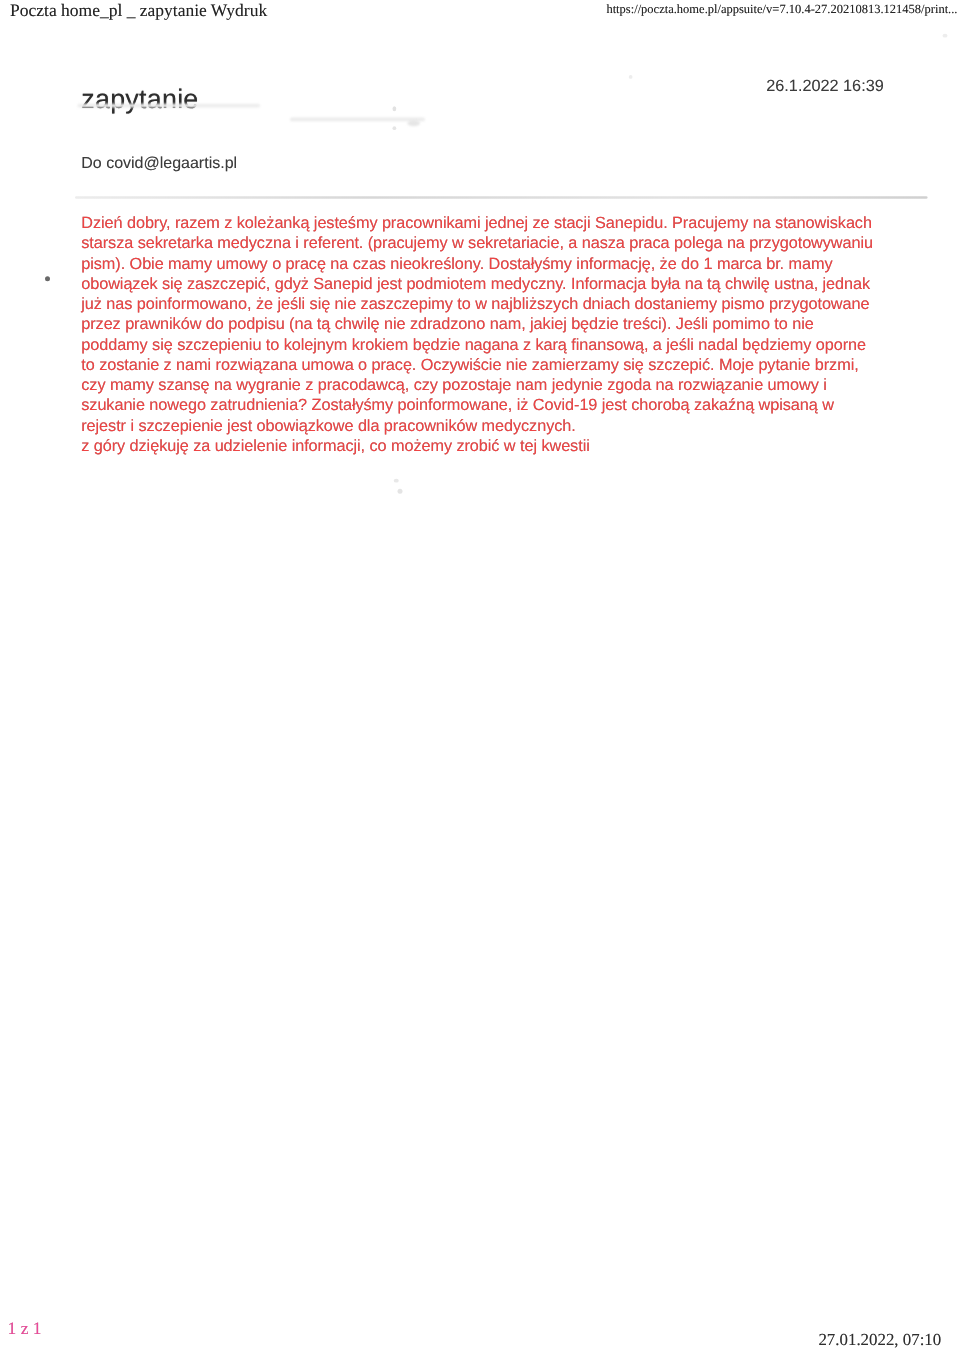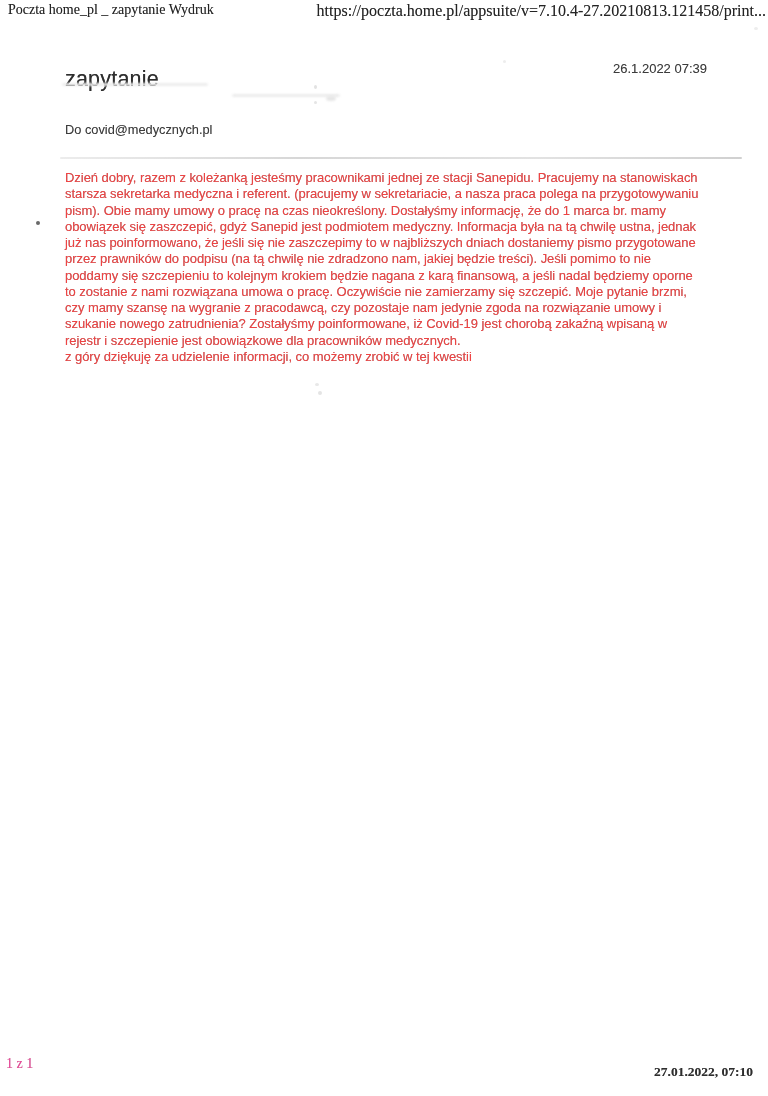--- a/index.html
+++ b/index.html
@@ -25,21 +25,21 @@
     font-size: 14px;
     color: #242424;
     white-space: nowrap;
     text-shadow: 0 0 0.4px rgba(0,0,0,0.35);
   }
   .print-header-url {
     position: absolute;
     right: 2px;
     top: 2px;
     font-family: "Liberation Serif", serif;
-    font-size: 16px;
+    font-size: 10px;
     color: #242424;
     white-space: nowrap;
     text-shadow: 0 0 0.4px rgba(0,0,0,0.35);
   }
   .print-footer-page {
     position: absolute;
     left: 6px;
     top: 1056px;
     font-family: "Liberation Serif", serif;
     font-size: 14px;
@@ -49,21 +49,20 @@
   }
   .print-footer-time {
     position: absolute;
     right: 15px;
     top: 1064px;
     font-family: "Liberation Serif", serif;
     font-size: 13.5px;
     color: #2e2e2e;
     white-space: nowrap;
     text-shadow: 0 0 0.4px rgba(0,0,0,0.35);
-    font-weight: bold;
   }
 
   
   .sent-date {
     position: absolute;
     right: 61px;
     top: 61px;
     font-size: 13px;
     color: #3c3c3c;
     white-space: nowrap;
@@ -126,25 +125,25 @@
 </style>
 </head>
 <body>
 
 <div class="page">
 
   <span class="print-header-title">Poczta home_pl _ zapytanie Wydruk</span>
 
   <span class="print-header-url">https://poczta.home.pl/appsuite/v=7.10.4-27.20210813.121458/print...</span>
 
-  <div class="sent-date">26.1.2022 07:39</div>
+  <div class="sent-date">26.1.2022 16:39</div>
 
   <h1 class="subject">zapytanie</h1>
 
-  <div class="recipient">Do covid@medycznych.pl</div>
+  <div class="recipient">Do covid@legaartis.pl</div>
 
   <div class="divider"></div>
 
   <div class="body-text">Dzień dobry, razem z koleżanką jesteśmy pracownikami jednej ze stacji Sanepidu. Pracujemy na stanowiskach
 starsza sekretarka medyczna i referent. (pracujemy w sekretariacie, a nasza praca polega na przygotowywaniu
 pism). Obie mamy umowy o pracę na czas nieokreślony. Dostałyśmy informację, że do 1 marca br. mamy
 obowiązek się zaszczepić, gdyż Sanepid jest podmiotem medyczny. Informacja była na tą chwilę ustna, jednak
 już nas poinformowano, że jeśli się nie zaszczepimy to w najbliższych dniach dostaniemy pismo przygotowane
 przez prawników do podpisu (na tą chwilę nie zdradzono nam, jakiej będzie treści). Jeśli pomimo to nie
 poddamy się szczepieniu to kolejnym krokiem będzie nagana z karą finansową, a jeśli nadal będziemy oporne

